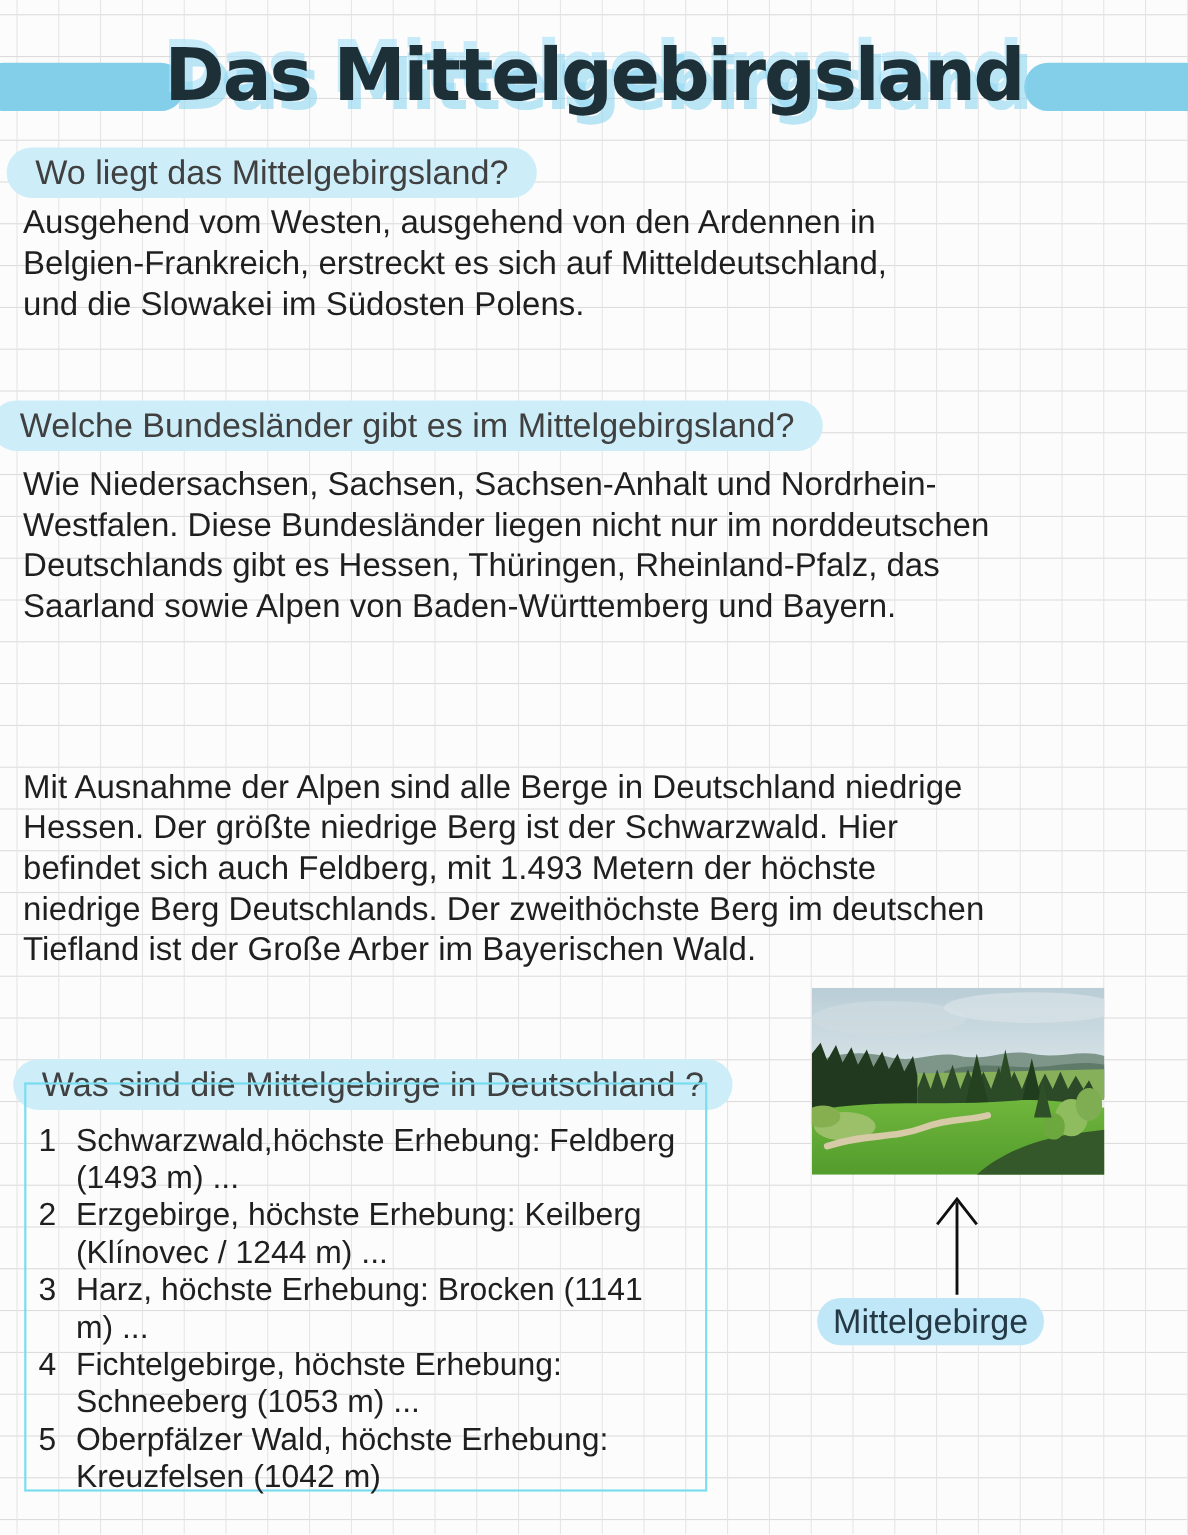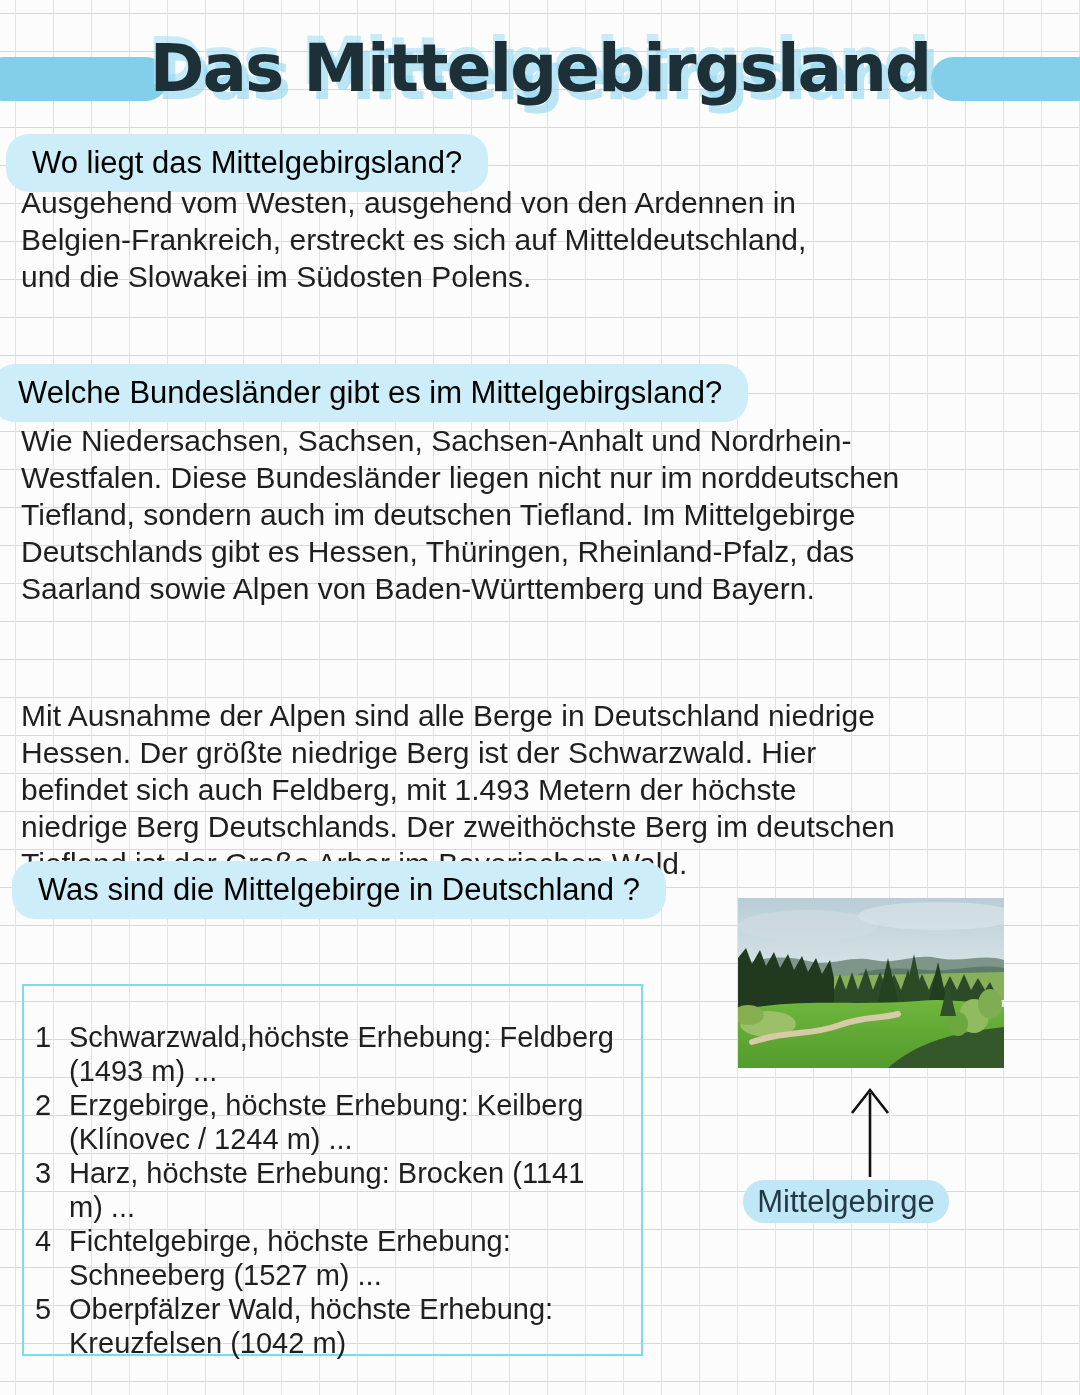--- a/index.html
+++ b/index.html
@@ -24,29 +24,29 @@
   .title{
     position:absolute;left:140px;top:20px;width:800px;height:96px;
     display:flex;align-items:center;justify-content:center;
     font-family:"DejaVu Sans",sans-serif;
     font-weight:800;font-size:66px;letter-spacing:-2px;
     color:#1d3038;
     text-shadow:7px 8px 0 rgba(140,214,240,.60), -2px -7px 0 rgba(170,226,247,.65);
     white-space:nowrap;
   }
   .hpill{
-    position:absolute;height:58px;border-radius:23px;
-    background:#cdeef9;color:#000000;
+    position:absolute;height:46px;border-radius:23px;
+    background:#cdeef9;color:#404040;
     display:inline-flex;align-items:center;
     padding:0 26px;font-size:31px;white-space:nowrap;
   }
   #h1{left:6px;top:134px;}
   #h2{left:-8px;top:364px;}
   #h3{left:8px;top:640px;}
-  #h4{left:12px;top:861px;}
+  #h4{left:12px;top:963px;}
   .para{
     position:absolute;left:21px;width:1020px;
     font-size:30px;line-height:37px;color:#1f1f1f;
   }
   .para div{white-space:nowrap;}
   #p1{top:184px;}
   #p2{top:422px;}
   #p3{top:697px;}
   .list-box{
     position:absolute;left:22px;top:984px;width:621px;height:372px;
@@ -79,21 +79,20 @@
   <div class="para" id="p1">
       <div>Ausgehend vom Westen, ausgehend von den Ardennen in</div>
       <div>Belgien-Frankreich, erstreckt es sich auf Mitteldeutschland,</div>
       <div>und die Slowakei im Südosten Polens.</div>
     </div>
 
   <div class="hpill" id="h2">Welche Bundesländer gibt es im Mittelgebirgsland?</div>
   <div class="para" id="p2">
       <div>Wie Niedersachsen, Sachsen, Sachsen-Anhalt und Nordrhein-</div>
       <div>Westfalen. Diese Bundesländer liegen nicht nur im norddeutschen</div>
-      <div>Tiefland, sondern auch im deutschen Tiefland. Im Mittelgebirge</div>
       <div>Deutschlands gibt es Hessen, Thüringen, Rheinland-Pfalz, das</div>
       <div>Saarland sowie Alpen von Baden-Württemberg und Bayern.</div>
     </div>
 
   <div class="para" id="p3">
       <div>Mit Ausnahme der Alpen sind alle Berge in Deutschland niedrige</div>
       <div>Hessen. Der größte niedrige Berg ist der Schwarzwald. Hier</div>
       <div>befindet sich auch Feldberg, mit 1.493 Metern der höchste</div>
       <div>niedrige Berg Deutschlands. Der zweithöchste Berg im deutschen</div>
       <div>Tiefland ist der Große Arber im Bayerischen Wald.</div>
@@ -120,21 +119,21 @@
       <div class="li-num">3</div>
       <div class="li-text">
           <div>Harz, höchste Erhebung: Brocken (1141</div>
           <div>m) ...</div>
         </div>
     </div>
     <div class="li-row">
       <div class="li-num">4</div>
       <div class="li-text">
           <div>Fichtelgebirge, höchste Erhebung:</div>
-          <div>Schneeberg (1527 m) ...</div>
+          <div>Schneeberg (1053 m) ...</div>
         </div>
     </div>
     <div class="li-row">
       <div class="li-num">5</div>
       <div class="li-text">
           <div>Oberpfälzer Wald, höchste Erhebung:</div>
           <div>Kreuzfelsen (1042 m)</div>
         </div>
     </div>
   </div>

